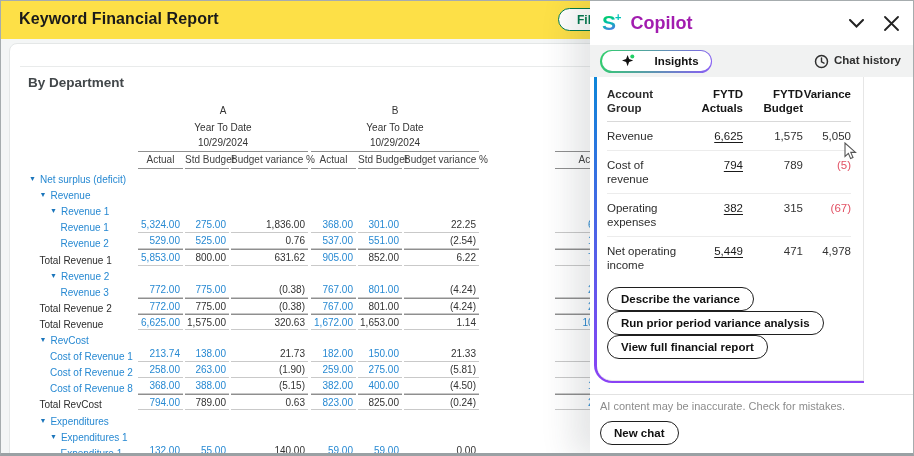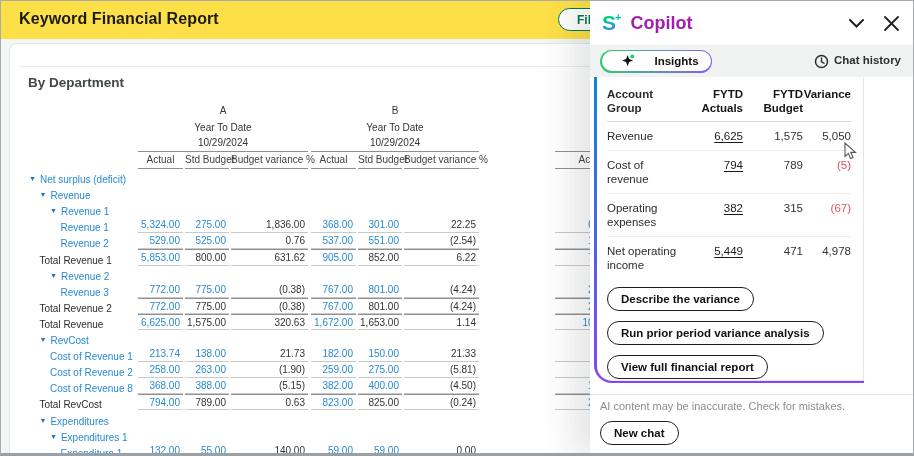--- a/index.html
+++ b/index.html
@@ -77,21 +77,21 @@
           font-weight:bold; color:#161616; line-height:14px; }
   .cpr { display:flex; align-items:flex-start; padding:7px 0; line-height:14px; }
   .cpr + .cpr { border-top:1px solid #ececec; }
   .cpc-g { width:78px; flex:none; padding-right:4px; color:#2c2c2c; }
   .cpc-a { width:58px; flex:none; text-align:right; }
   .cpc-b { width:60px; flex:none; text-align:right; }
   .cpc-v { flex:1; text-align:right; }
   .cp-link { text-decoration:underline; text-underline-offset:2px; color:#1a1a1a; cursor:pointer; }
   .neg { color:#e25063; }
 
-  .cp-suggestions { margin-top:8px; display:flex; flex-direction:column; align-items:flex-start; gap:10px; }
+  .cp-suggestions { margin-top:8px; display:flex; flex-direction:column; align-items:flex-start; }
   .pill-btn { border:1.6px solid #1f1f1f; border-radius:999px; background:#fff; color:#111;
           font-family:"Liberation Sans",sans-serif; font-size:11.5px; font-weight:bold;
           padding:5px 13px; cursor:pointer; white-space:nowrap; }
 
   .cp-divider { position:absolute; left:0; top:393px; width:100%; height:1px; background:#e2e2e2; }
   .cp-disclaimer { position:absolute; left:10px; top:399px; font-size:11px; color:#8c8c8c; }
   .new-chat { position:absolute; left:10px; top:420px; }
 
   .cursor { position:absolute; left:843px; top:141px; z-index:50; pointer-events:none; }
 </style>

